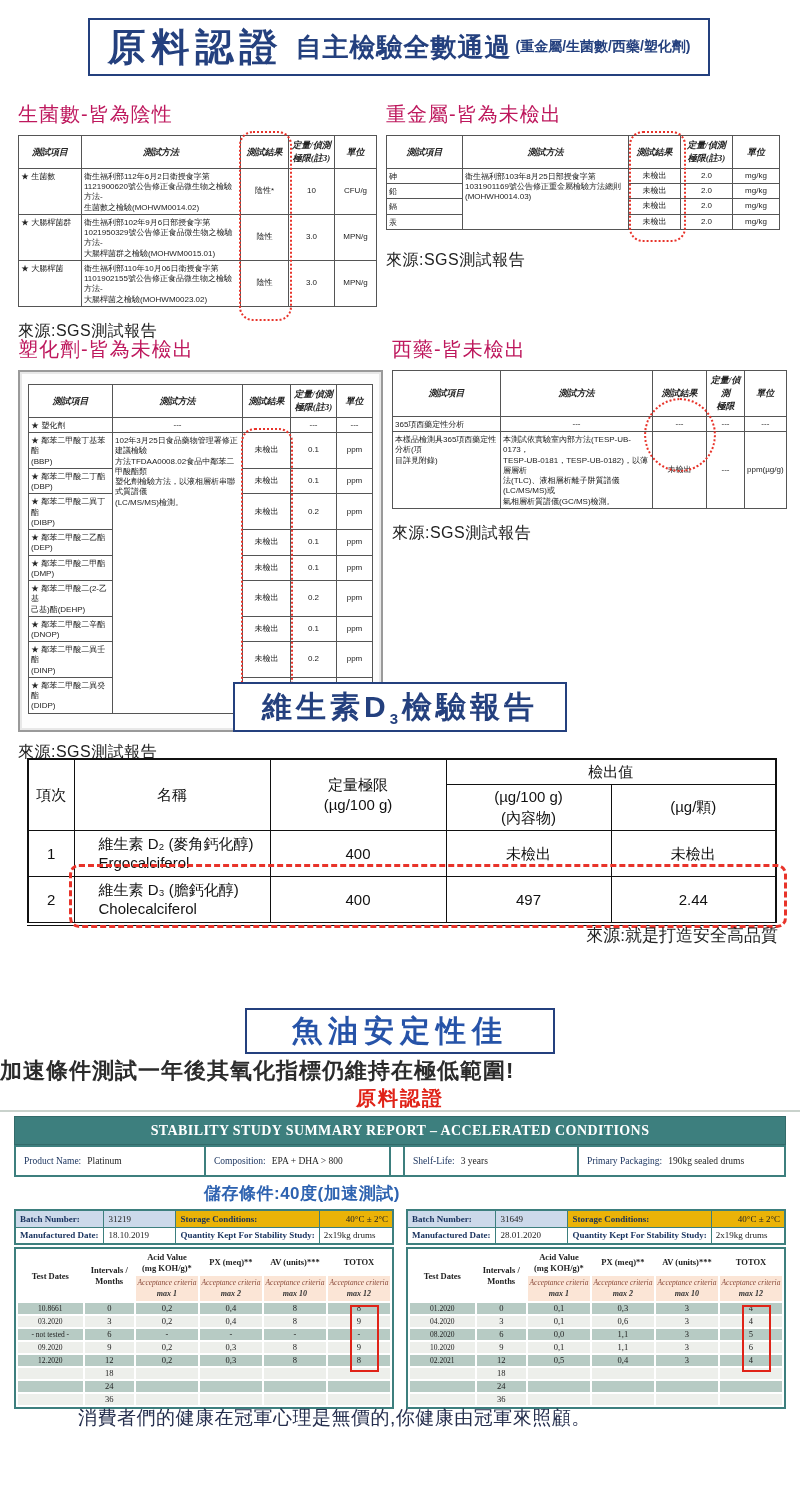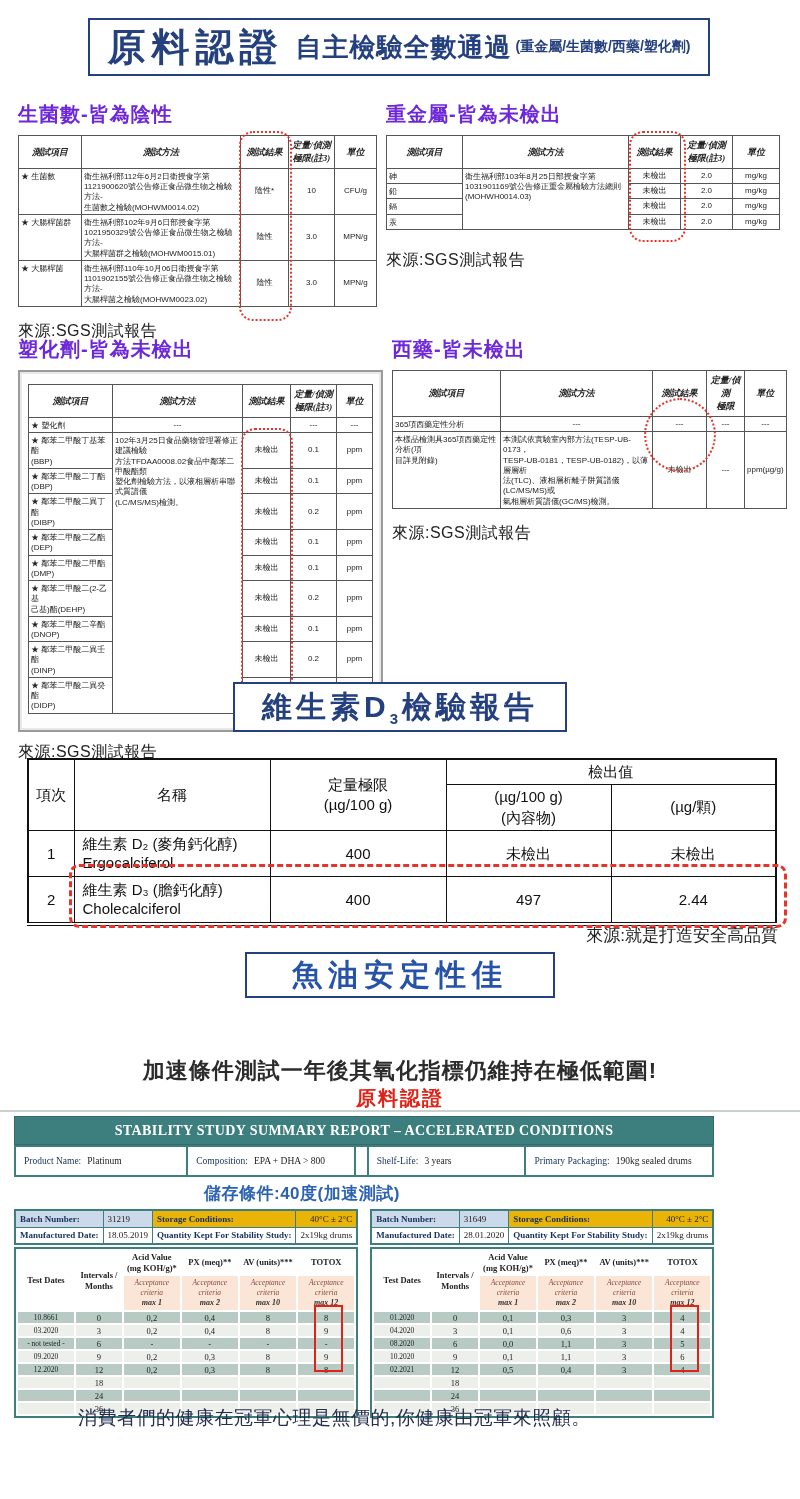--- a/index.html
+++ b/index.html
@@ -9,21 +9,21 @@
 
 
 .hero{position:absolute;top:18px;left:88px;width:622px;height:58px;border:2px solid #24407e;
 display:flex;align-items:center;justify-content:center;gap:12px;color:#24407e;background:#fff}
 .hero-main{font-family:"Liberation Serif",serif;font-size:38px;font-weight:bold;letter-spacing:6px}
 .hero-sub{font-size:26px;font-weight:bold;letter-spacing:1px}
 .hero-note{font-size:14px;font-weight:bold;margin-left:-8px}
 
 
 .sec{position:absolute}
-.sec-title{font-size:20px;font-weight:bold;color:#6d28d9;letter-spacing:1px;margin-bottom:7px}
+.sec-title{font-size:20px;font-weight:normal;color:#be185d;letter-spacing:1px;margin-bottom:7px}
 .src{font-size:16px;color:#222;margin-top:10px;letter-spacing:.5px}
 .tblwrap{position:relative;display:inline-block}
 
 
 table.rpt{border-collapse:collapse;background:#fff}
 .rpt th,.rpt td{border:1px solid #555;white-space:pre-line}
 .rpt th{font-family:"Liberation Serif",serif;font-style:italic;font-weight:bold;font-size:9px;color:#222;padding:3px 1px;text-align:center}
 .rpt td{font-size:8px;line-height:1.28;color:#222;padding:1px 2px;text-align:center;vertical-align:middle}
 .rpt td:first-child{text-align:left;vertical-align:top;padding-top:3px}
 .rpt td.m{text-align:left;vertical-align:top;padding-top:3px}
@@ -38,32 +38,32 @@
 
 .boxtitle{position:absolute;border:2px solid #24407e;display:flex;align-items:center;justify-content:center;background:#fff;color:#24407e}
 .vtitle{font-size:30px;font-weight:bold;letter-spacing:4px}
 .vtitle sub{font-size:15px}
 .vitwrap{position:absolute;top:758px;left:27px}
 table.vit{border-collapse:collapse;border:2px solid #111;border-bottom:4px double #111}
 .vit th,.vit td{border:1.5px solid #111;font-size:15px;color:#111;text-align:center;white-space:pre-line}
 .vit th{font-weight:normal;padding:2px;line-height:1.35}
 .vit thead tr:first-child th:last-child{height:24px}
 .vit td{padding:3px;height:46px;line-height:1.3}
-.vit td.nm{text-align:left;padding-left:8px}
+.vit td.nm{text-align:left;padding-left:24px}
 .vdash{position:absolute;left:42px;top:106px;width:718px;height:64px;border:3px dashed #e8332a;border-radius:10px;pointer-events:none}
 .vsrc{position:absolute;top:924px;left:0;width:778px;text-align:right;font-size:17px;color:#222}
 
 
 .ftitle{font-size:30px;font-weight:bold;letter-spacing:6px;color:#2653a8}
-.fsub{position:absolute;top:1056px;left:0;width:800px;text-align:center;font-size:22px;font-weight:600;color:#2b2b2b;letter-spacing:1px}
+.fsub{position:absolute;top:1056px;left:0;width:800px;font-size:22px;font-weight:600;color:#2b2b2b;letter-spacing:1px}
 .ftag{position:absolute;top:1085px;left:0;width:800px;text-align:center;font-size:20px;font-weight:bold;color:#e02318;letter-spacing:2px}
 
 
 .scanline{position:absolute;top:1110px;left:0;width:800px;height:2px;background:#c9d2cc}
-.stab{position:absolute;top:1116px;left:14px;width:700px}
+.stab{position:absolute;top:1116px;left:14px;width:772px}
 .stab-title{height:29px;background:#3d7f7e;border:1px solid #336b6a;color:#fff;font-family:"Liberation Serif",serif;
 font-weight:bold;font-size:14px;display:flex;align-items:center;justify-content:center;letter-spacing:.4px}
 .stab-info{display:flex;height:32px}
 .icell{border:2px solid #3d7f7e;background:#fff;display:flex;align-items:center;padding-left:8px;gap:6px}
 .icell+.icell{margin-left:-2px}
 .ilbl{font-family:"Liberation Serif",serif;font-weight:normal;font-size:9.5px;color:#16305c;white-space:nowrap}
 .ival{font-family:"Liberation Serif",serif;font-size:9.5px;color:#222;white-space:nowrap}
 .snote{margin:5px 0 4px 190px;font-size:17px;font-weight:bold;color:#2d62b0;letter-spacing:.5px}
 .batches{display:flex;gap:12px}
 .batch{width:383px;position:relative}
@@ -405,21 +405,21 @@
             <td>400</td>
             <td>497</td>
             <td>2.44</td>
           </tr>
         </tbody>
     </table>
     <div class="vdash"></div>
   </div>
   <div class="vsrc">來源:就是打造安全高品質</div>
 
-  <div class="boxtitle" style="top:952px;left:245px;width:310px;height:46px">
+  <div class="boxtitle" style="top:1008px;left:245px;width:310px;height:46px">
     <span class="ftitle">魚油安定性佳</span>
   </div>
   <div class="fsub">加速條件測試一年後其氧化指標仍維持在極低範圍!</div>
   <div class="ftag">原料認證</div>
 
   <div class="scanline"></div>
 
   <div class="stab">
     <div class="stab-title">STABILITY STUDY SUMMARY REPORT – ACCELERATED CONDITIONS</div>
     <div class="stab-info">
@@ -455,21 +455,21 @@
             </colgroup>
           <tbody>
               <tr>
             <td class="l bgb">Batch Number:</td>
             <td class="bgb">31219</td>
             <td class="l bgg">Storage Conditions:</td>
             <td class="bgg" style="text-align:right">40°C ± 2°C</td>
           </tr>
           <tr>
             <td class="l">Manufactured Date:</td>
-            <td>18.05.2019</td>
+            <td>18.10.2019</td>
             <td class="l">Quantity Kept For Stability Study:</td>
             <td>2x19kg drums</td>
           </tr>
         </tbody>
           </table>
         <table class="sdata">
           <colgroup>
               <col style="width:66px">
               <col style="width:50px">
               <col style="width:63px">

